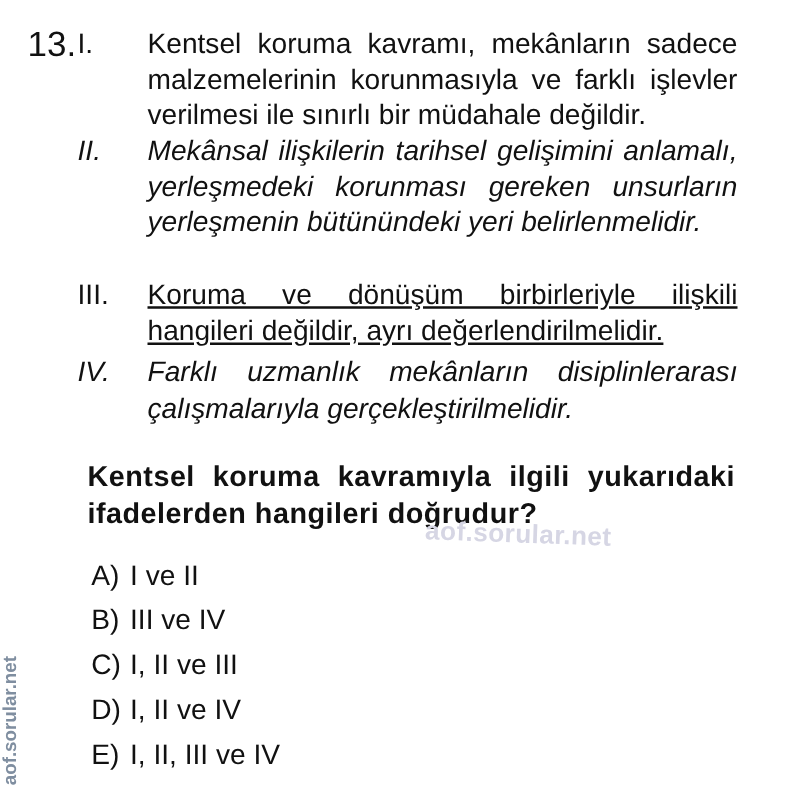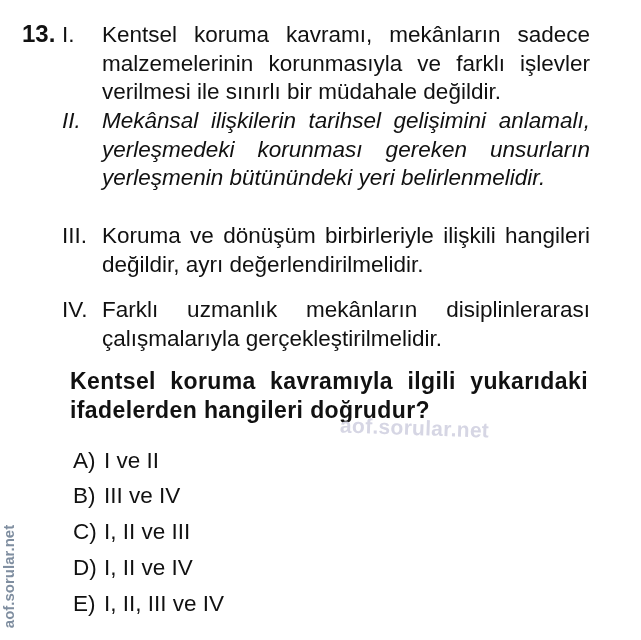--- a/index.html
+++ b/index.html
@@ -1,21 +1,21 @@
 <!DOCTYPE html>
 <html><head>
 <meta charset="utf-8">
 <style>
   html, body { margin:0; padding:0; background:#ffffff; }
   body { width:641px; height:640px; position:relative; overflow:hidden;
          font-family:"Liberation Sans", sans-serif; color:#111; }
-  .qnum { position:absolute; left:22px; top:20px; font-size:24px; font-weight:bold; }
+  .qnum { position:absolute; left:22px; top:20px; font-size:28px; font-weight:normal; }
   .item { position:absolute; left:62px; width:528px; font-size:22.5px; line-height:28.6px; }
   .item .roman { position:absolute; left:0; top:0; }
-  .item .text { margin-left:40px; display:block; text-align:justify; text-align-last:left; }
+  .item .text { margin-left:56px; display:block; text-align:justify; text-align-last:left; }
   .stem { position:absolute; left:70px; top:367px; width:518px; font-size:23px; font-weight:bold;
           line-height:28.5px; text-align:justify; letter-spacing:0.4px; }
   .opt { position:absolute; left:73px; font-size:22.5px; height:30px; line-height:30px; }
   .opt .letter { position:absolute; left:0; }
   .opt .val { position:absolute; left:31px; white-space:nowrap; }
   .wm1 { position:absolute; left:340px; top:416px; font-size:21px; font-weight:bold;
          color:#d6d6e4; transform:rotate(2deg); letter-spacing:0.3px; }
   .wm2 { position:absolute; left:-52px; top:568px; width:120px; font-size:15px; font-weight:bold;
          color:#7f8ea0; transform:rotate(-90deg); text-align:center; }
 </style>
@@ -27,26 +27,26 @@
 <div class="item" style="top:21px;">
   <span class="roman">I.</span>
   <span class="text">Kentsel koruma kavramı, mekânların sadece malzemelerinin korunmasıyla ve farklı işlevler verilmesi ile sınırlı bir müdahale değildir.</span>
 </div>
 
 <div class="item" style="top:107px;font-style:italic;">
   <span class="roman">II.</span>
   <span class="text">Mekânsal ilişkilerin tarihsel gelişimini anlamalı, yerleşmedeki korunması gereken unsurların yerleşmenin bütünündeki yeri belirlenmelidir.</span>
 </div>
 
-<div class="item" style="top:222px;">
+<div class="item" style="top:222px;text-decoration:underline;">
   <span class="roman">III.</span>
   <span class="text">Koruma ve dönüşüm birbirleriyle ilişkili hangileri değildir, ayrı değerlendirilmelidir.</span>
 </div>
 
-<div class="item" style="top:296px;">
+<div class="item" style="top:284px;font-style:italic;">
   <span class="roman">IV.</span>
   <span class="text">Farklı uzmanlık mekânların disiplinlerarası çalışmalarıyla gerçekleştirilmelidir.</span>
 </div>
 
 <div class="stem">Kentsel koruma kavramıyla ilgili yukarıdaki ifadelerden hangileri doğrudur?</div>
 
 <div class="wm1">aof.sorular.net</div>
 
 <div class="opt" style="top:446px;">
   <span class="letter">A)</span>

